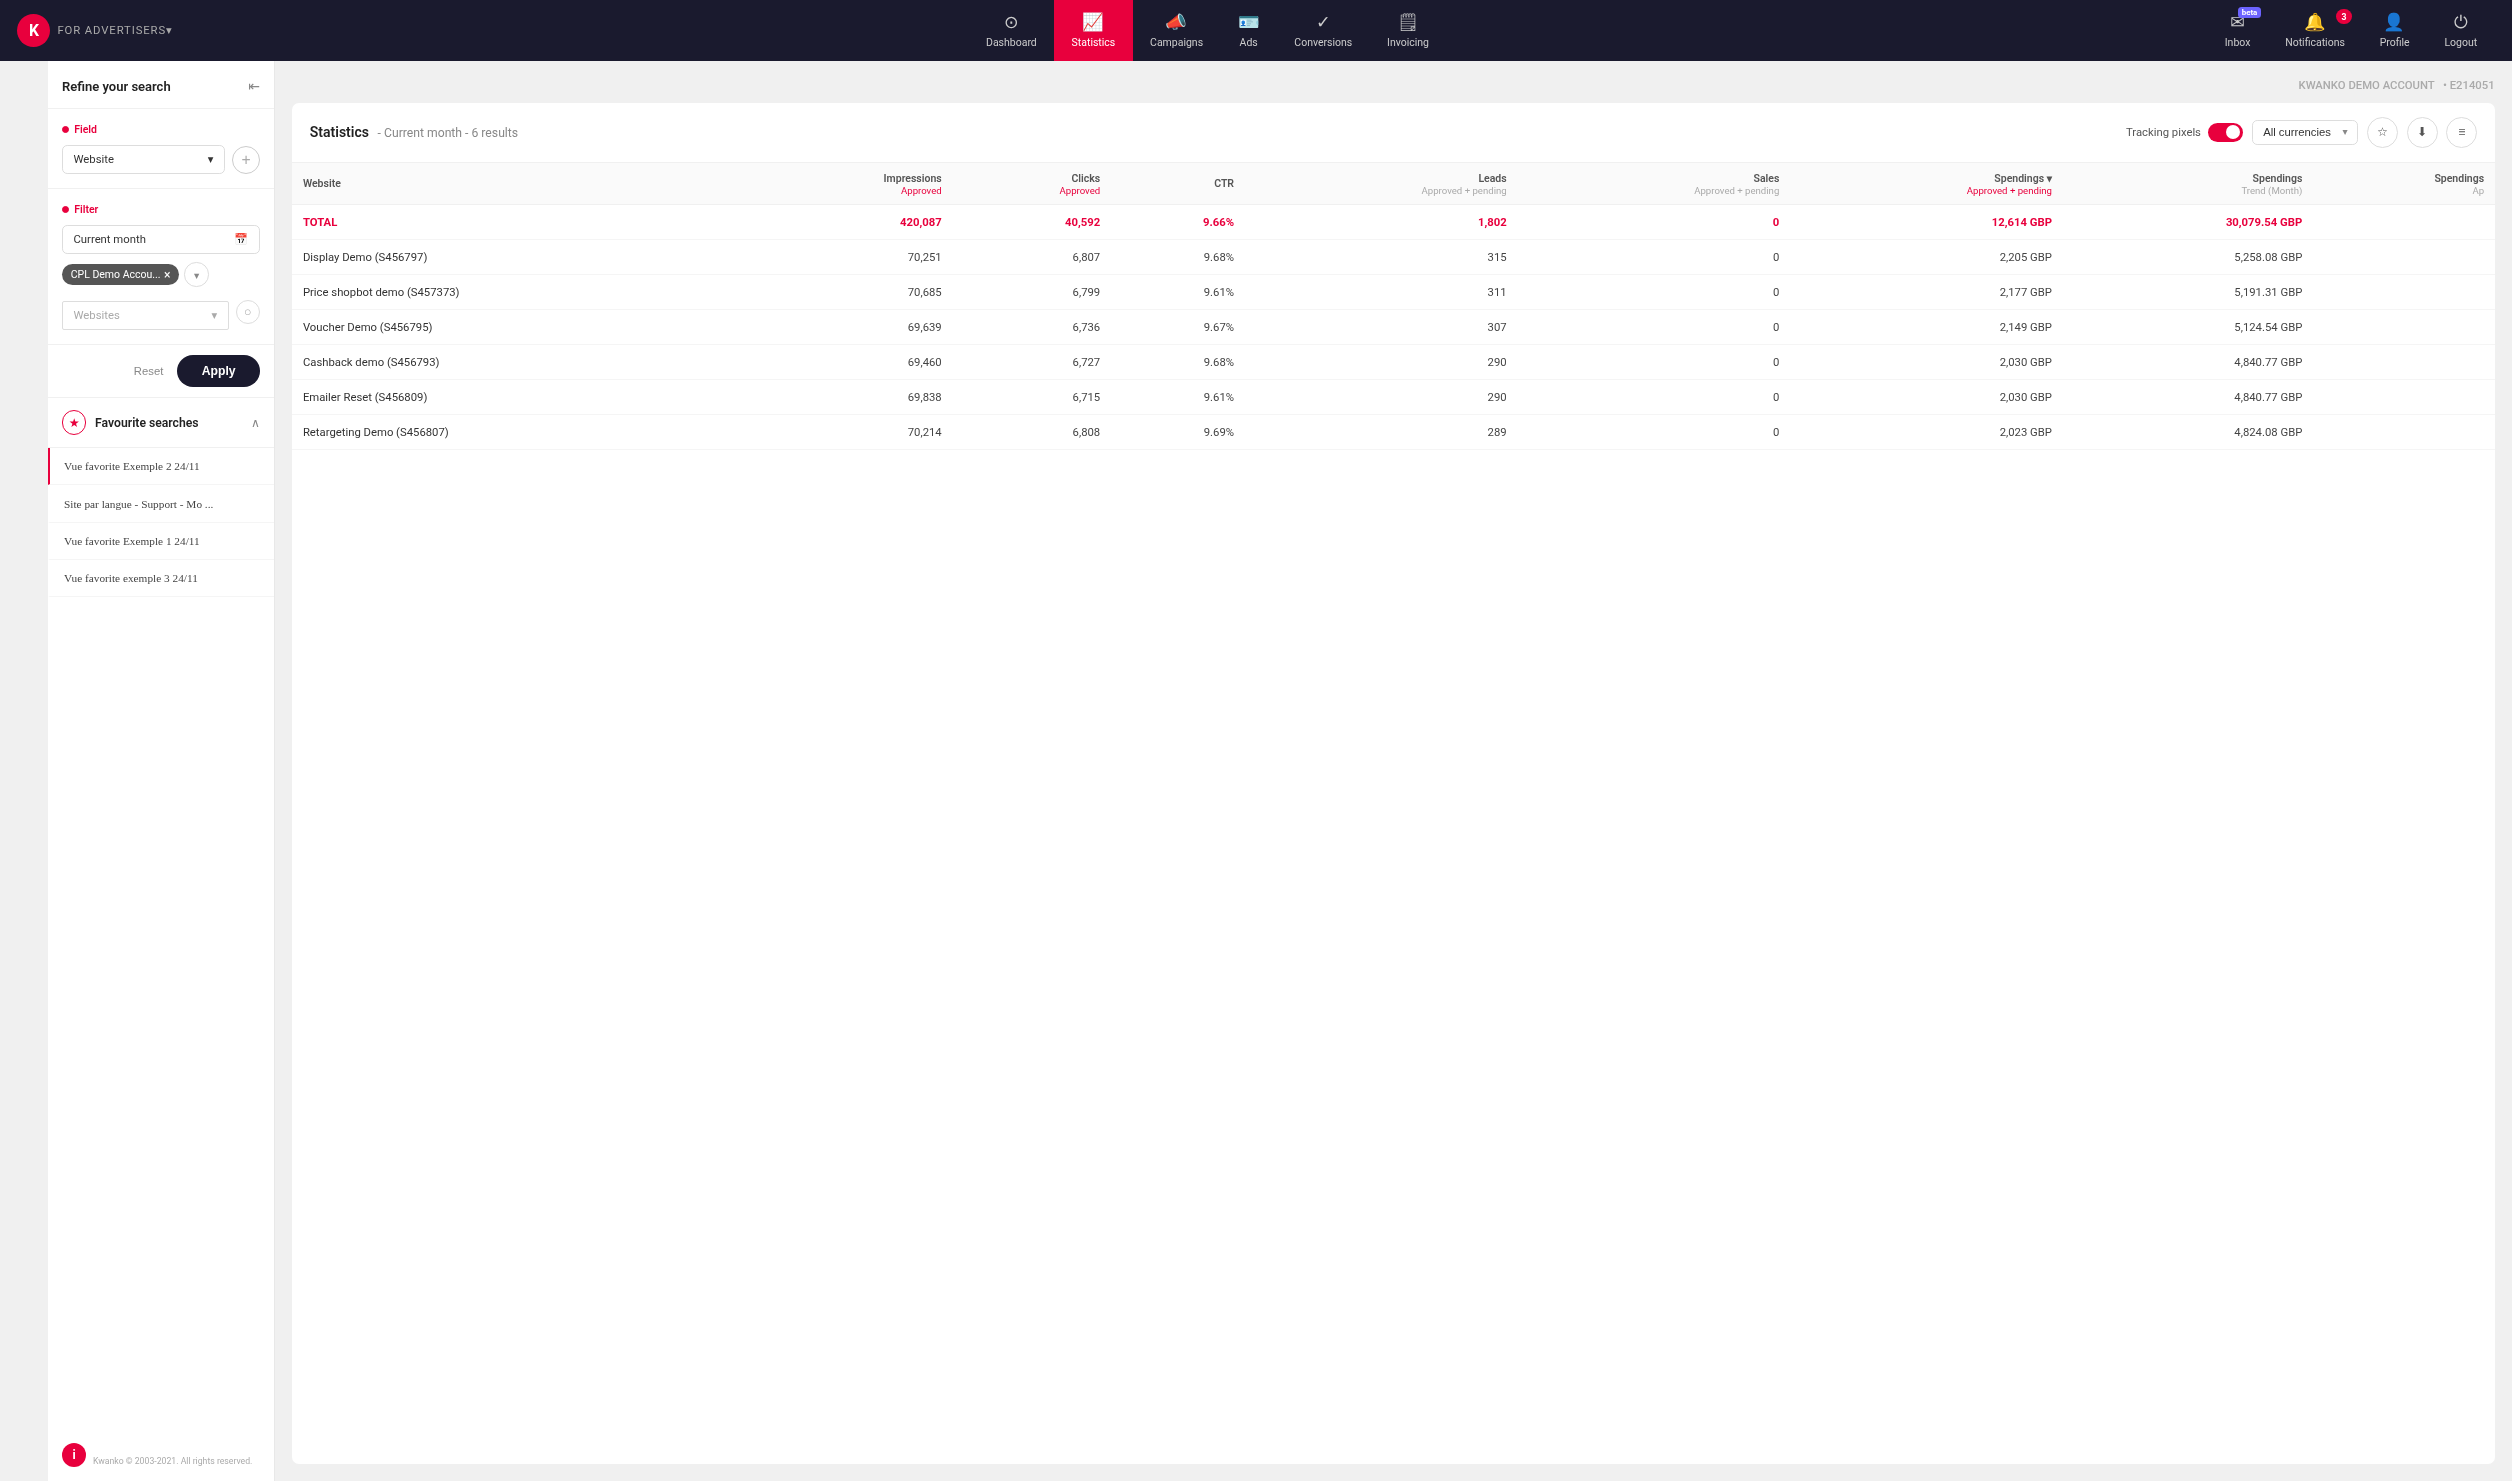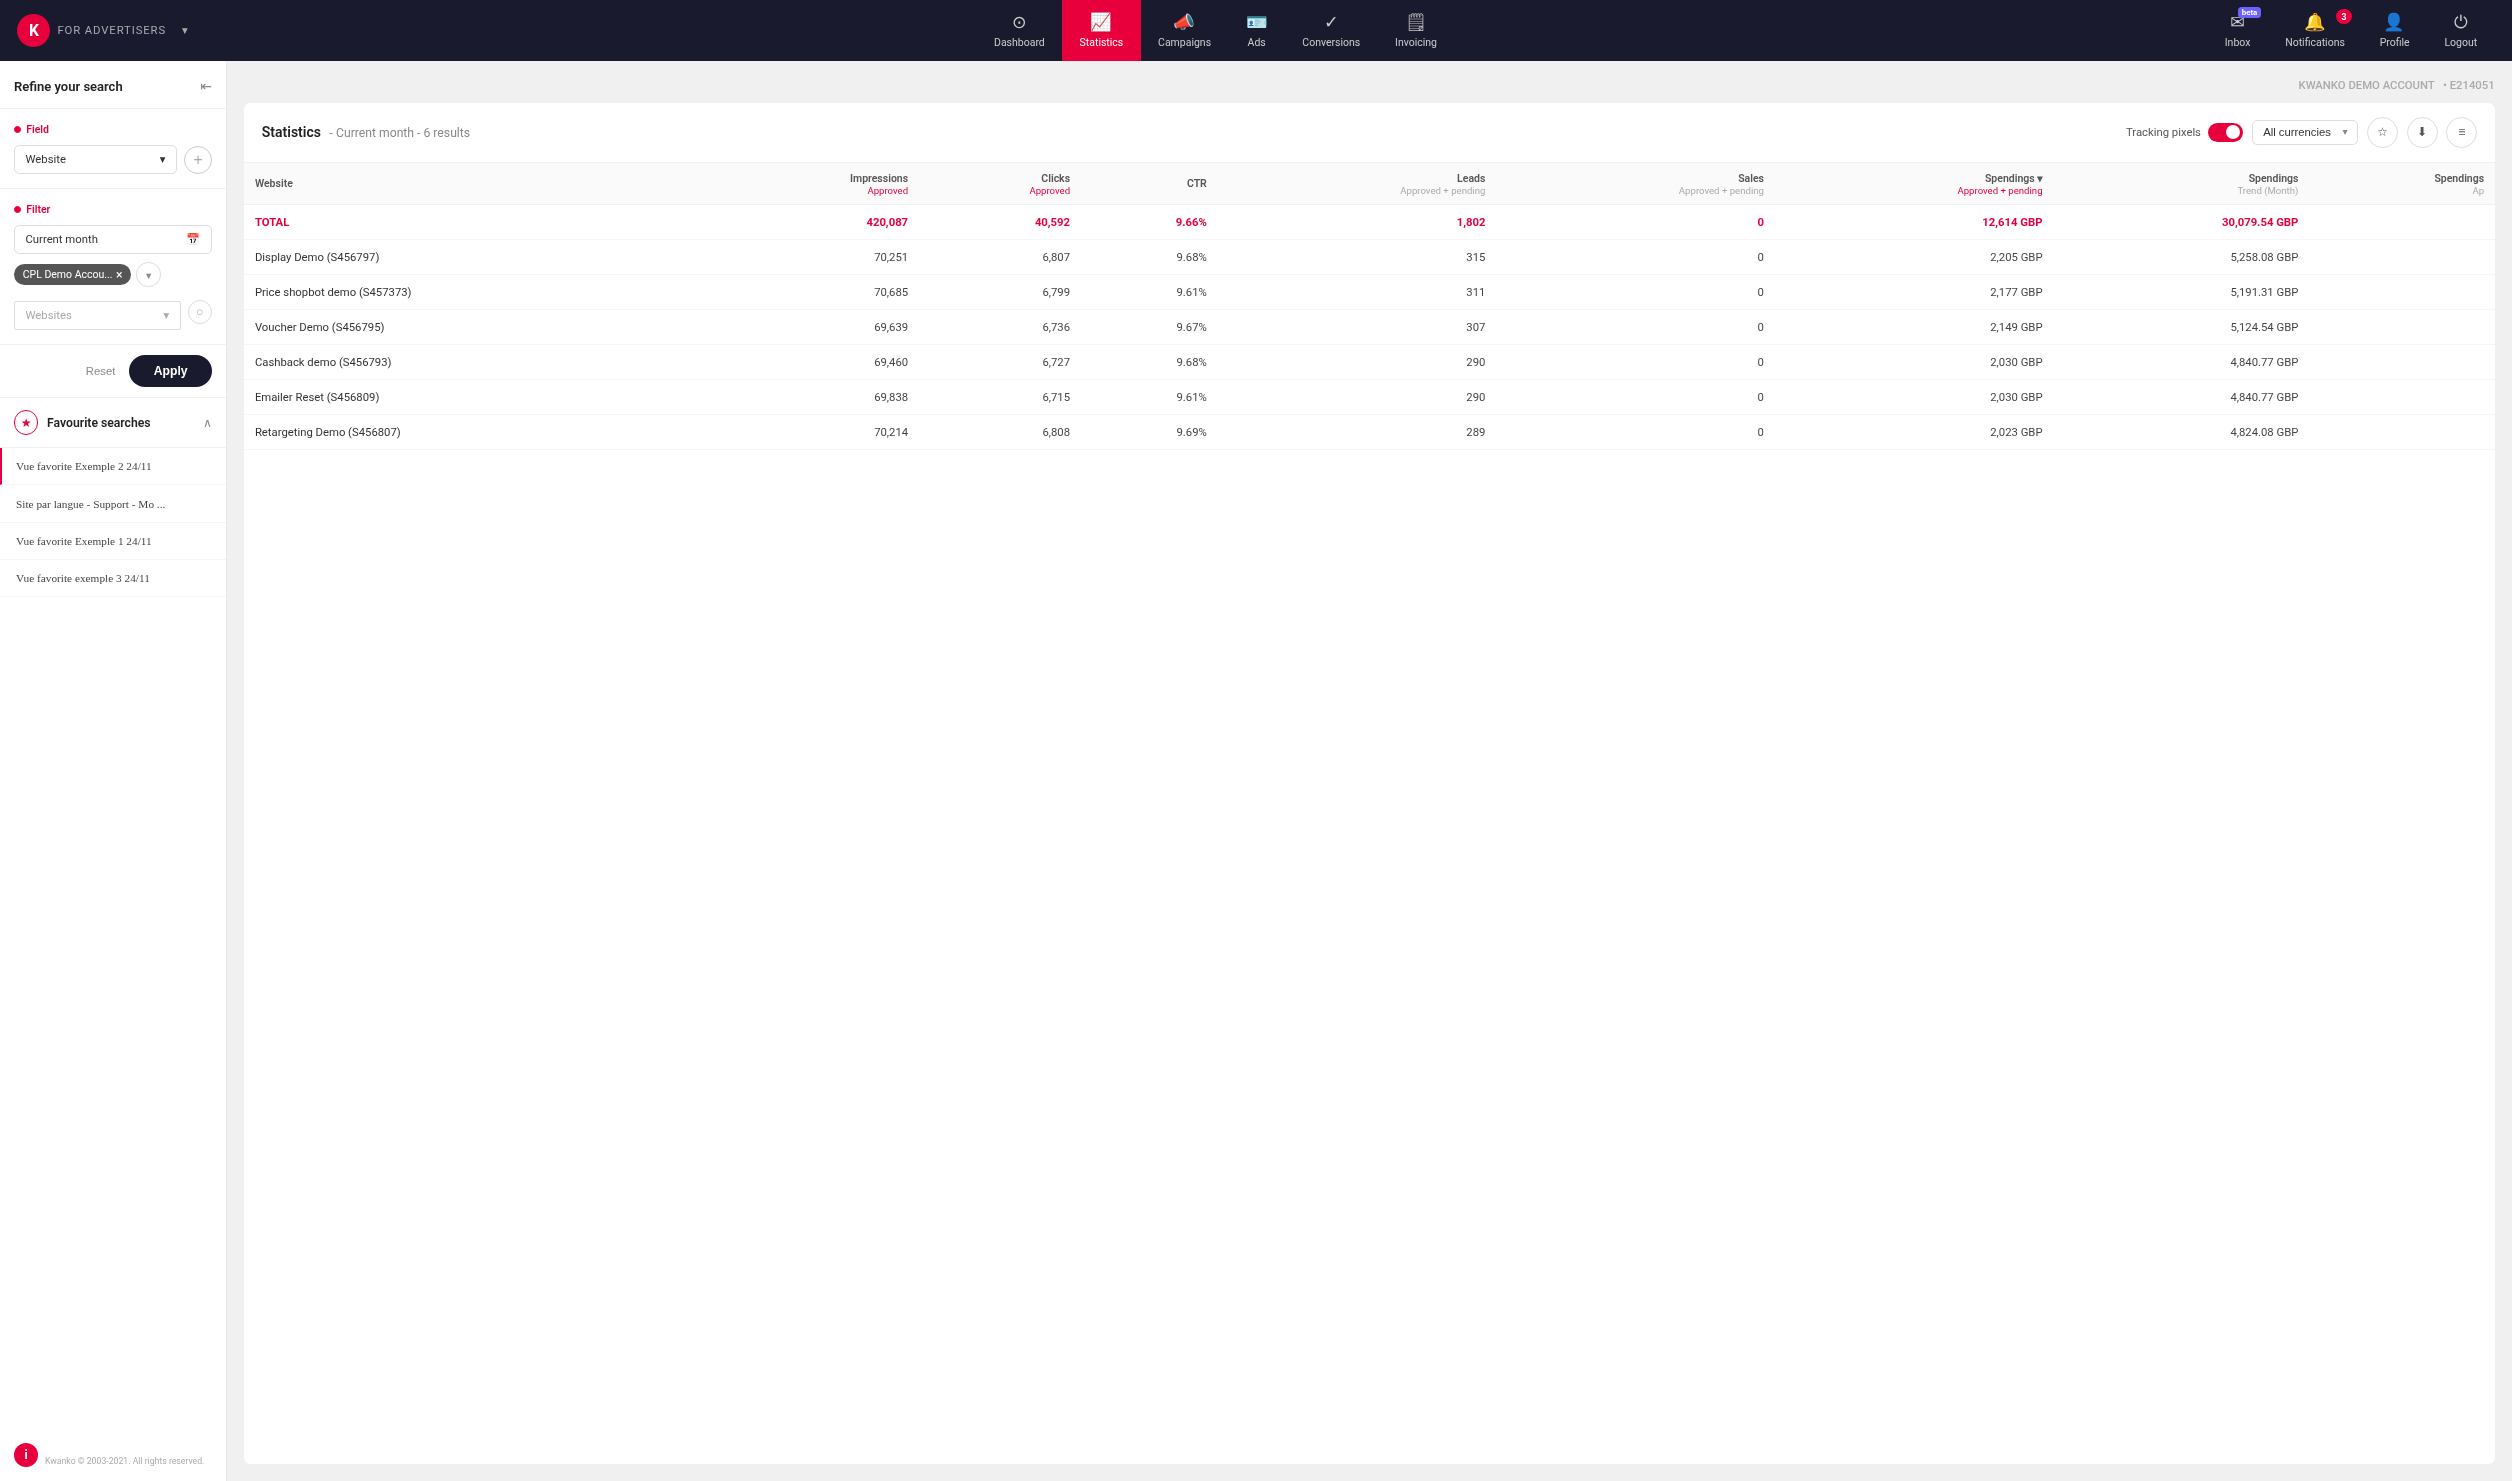--- a/index.html
+++ b/index.html
@@ -22,21 +22,21 @@
     }
     .logo-circle {
       width: 33px; height: 33px;
       border-radius: 50%;
       background: #e8003d;
       display: flex; align-items: center; justify-content: center;
       font-weight: bold; font-size: 15.7px; color: white;
     }
     .nav-for-advertisers {
       font-size: 11.3px; color: #aaa; letter-spacing: 0.9px;
-      display: flex; align-items: center; gap: 16px;
+      display: flex; align-items: center; gap: 0;
     }
     .nav-items {
       display: flex; align-items: center; gap: 0;
       flex: 1; justify-content: center;
     }
     .nav-item {
       display: flex; flex-direction: column; align-items: center;
       padding: 0 17.4px; height: 61px; justify-content: center;
       color: #ccc; font-size: 10.5px; gap: 3.5px; cursor: pointer;
       text-decoration: none; position: relative;
@@ -59,20 +59,21 @@
       position: absolute; top: 7px; right: 7px;
       background: #6c63ff; color: white; border-radius: 3.5px;
       padding: 0.9px 3.5px; font-size: 7.9px; font-weight: bold;
     }
 
     
     .main-layout {
       display: flex;
       height: calc(100vh - 61px);
       overflow: hidden;
+      padding-left: 48px;
     }
 
     
     .sidebar {
       width: 227px; min-width: 227px;
       background: white;
       border-right: 0.9px solid #e8e8e8;
       display: flex; flex-direction: column;
       overflow: hidden;
       position: relative;

